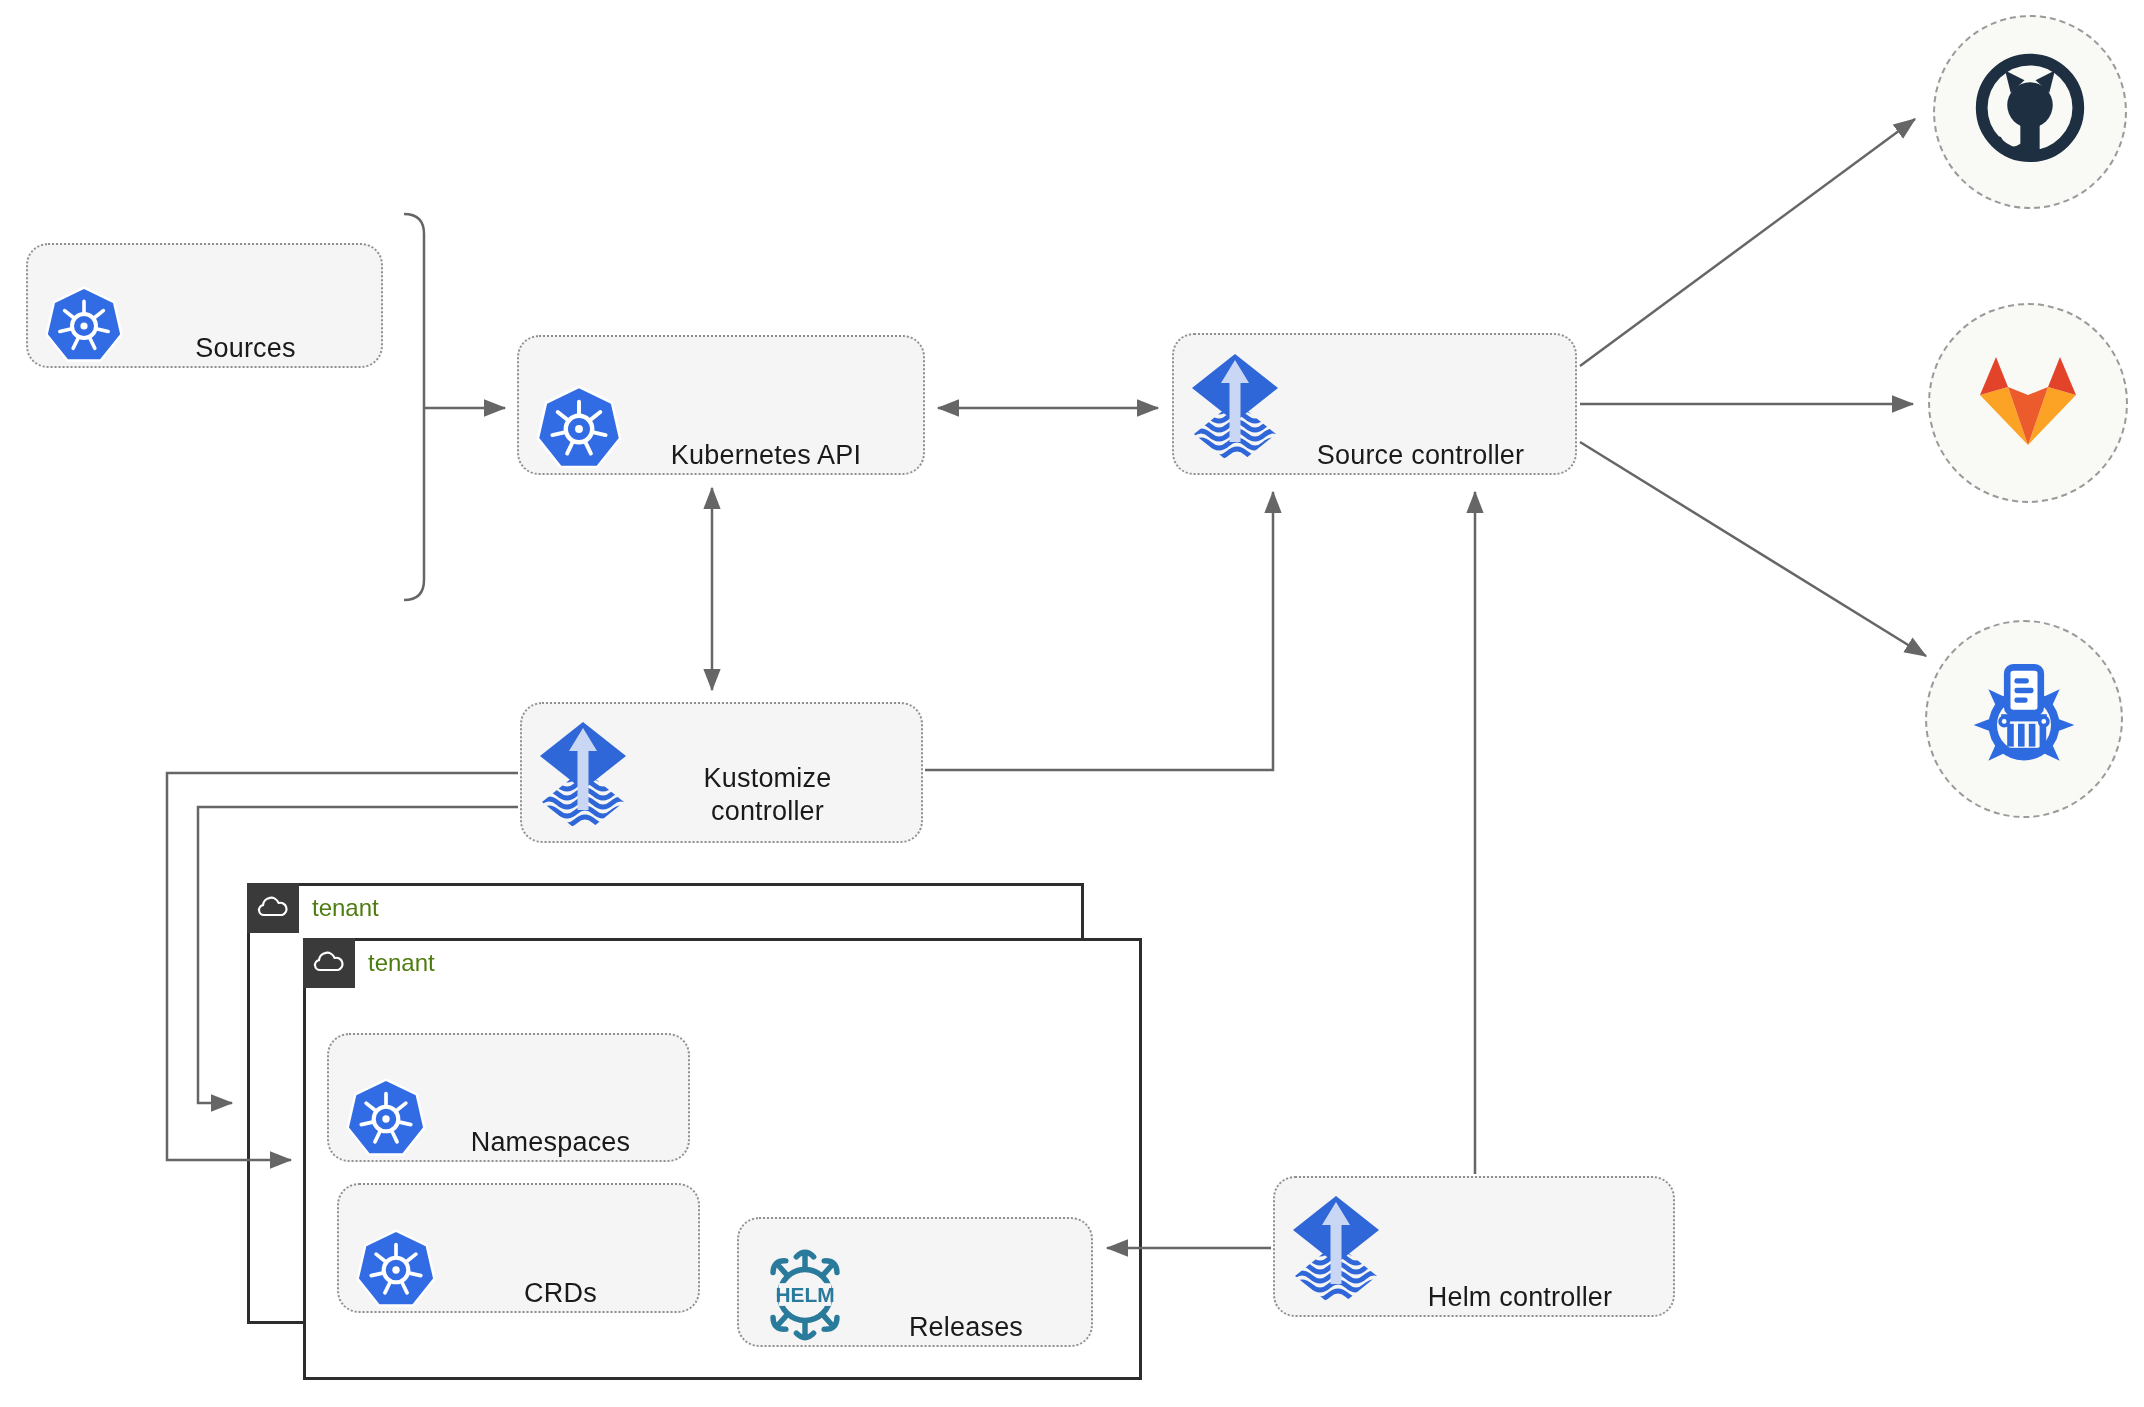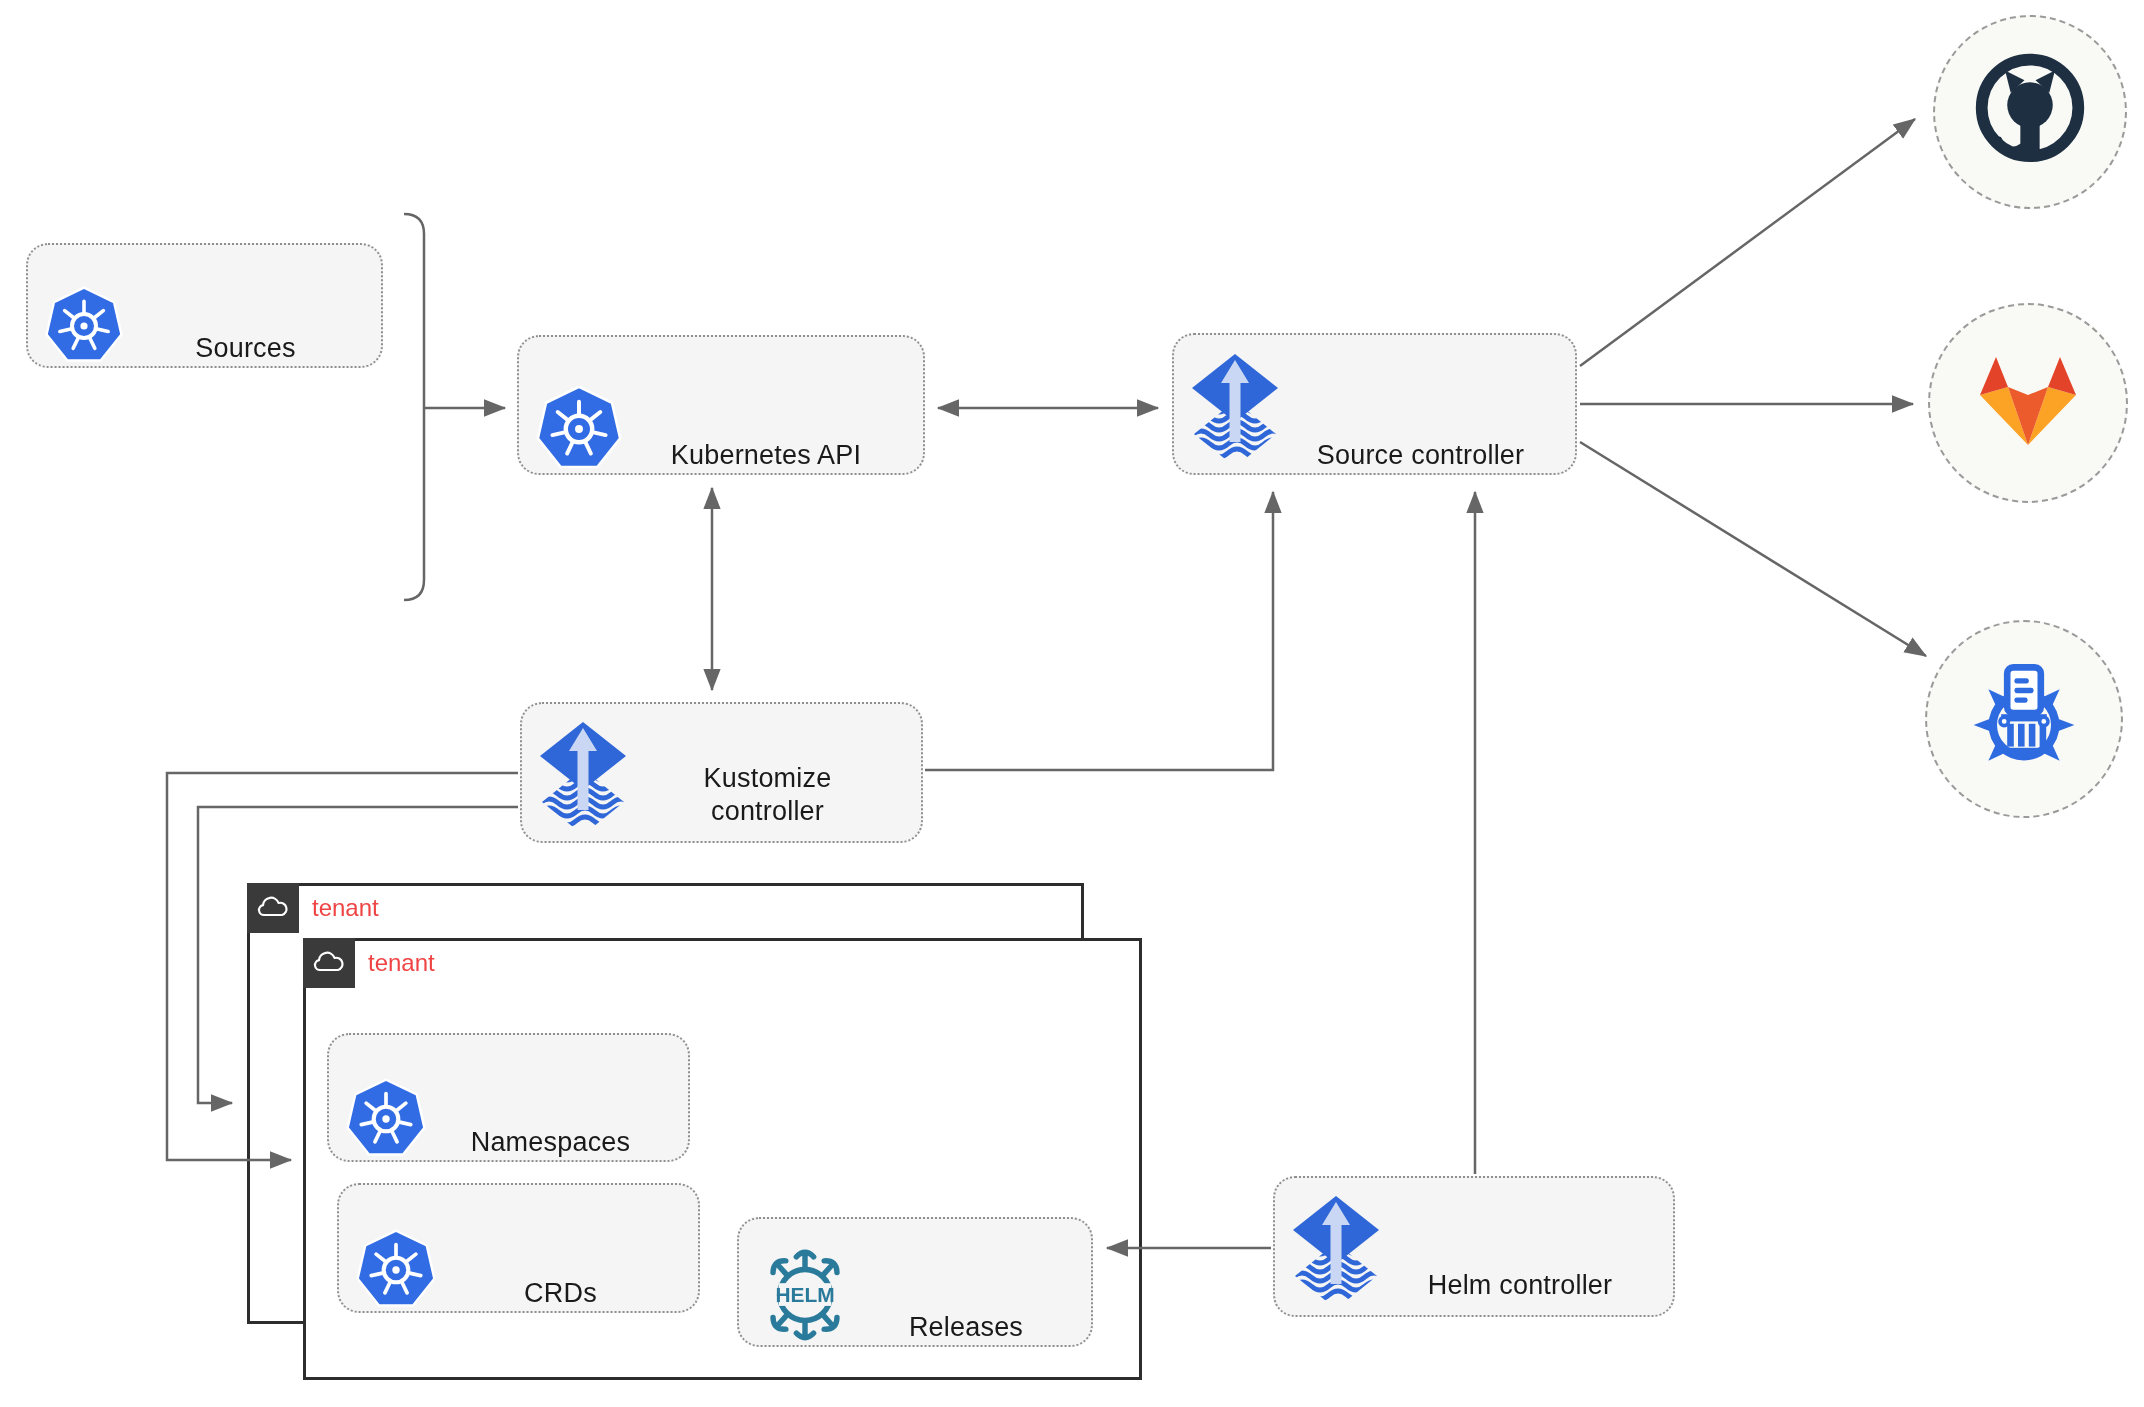--- a/index.html
+++ b/index.html
@@ -6,21 +6,21 @@
   #canvas{position:relative;width:2144px;height:1407px;background:#fff;
           font-family:"Liberation Sans",sans-serif;color:#1a1a1a;overflow:hidden;}
   .node{position:absolute;display:flex;align-items:flex-end;
         background:#f5f5f5;border:2px dotted #8f8f8f;border-radius:22px;box-sizing:border-box;}
   .node .nicon{flex:0 0 auto;margin-left:16px;display:flex;align-items:center;}
   .node .nlabel{flex:1 1 auto;text-align:center;font-size:27px;line-height:1.25;
                 padding-right:14px;letter-spacing:.2px;}
   .tenant{position:absolute;background:#ffffff;border:3px solid #2d2d2d;box-sizing:border-box;}
   .tenant-badge{position:absolute;left:-3px;top:-3px;width:52px;height:50px;background:#3a3a3a;
                 display:flex;align-items:center;justify-content:center;}
-  .tenant-label{position:absolute;left:62px;top:8px;font-size:24px;color:#ef4444;}
+  .tenant-label{position:absolute;left:62px;top:8px;font-size:24px;color:#4d7c0f;}
   .endpoint{position:absolute;border:2.5px dashed #9a9a9a;border-radius:50%;background:#f9f9f6;
             display:flex;align-items:center;justify-content:center;box-sizing:border-box;}
   svg.lines{position:absolute;left:0;top:0;pointer-events:none;}
 </style>
 </head>
 <body>
 
 <div id="canvas">
 
   <svg width="0" height="0" style="position:absolute">
@@ -185,21 +185,21 @@
       </span>
     <span class="nlabel" style="max-width:230px;margin:12px auto">Kustomize controller</span>
   </div>
 
   <div class="node" style="left:1273px;top:1176px;width:402px;height:141px;z-index:3">
     <span class="nicon">
       <svg width="90" height="122" viewBox="0 0 90 120">
           <use href="#flux-icon"></use>
         </svg>
       </span>
-    <span class="nlabel" style="max-width:230px;margin:12px auto">Helm controller</span>
+    <span class="nlabel" style="max-width:230px;margin:0 auto">Helm controller</span>
   </div>
 
   <div class="endpoint" style="left:1933px;top:15px;width:194px;height:194px;z-index:3">
     <svg width="138" height="138" viewBox="0 0 100 100">
         <use href="#github-icon"></use>
       </svg>
   </div>
   <div class="endpoint" style="left:1928px;top:303px;width:200px;height:200px;z-index:3">
     <svg width="120" height="100" viewBox="0 0 120 100">
         <use href="#gitlab-icon"></use>

